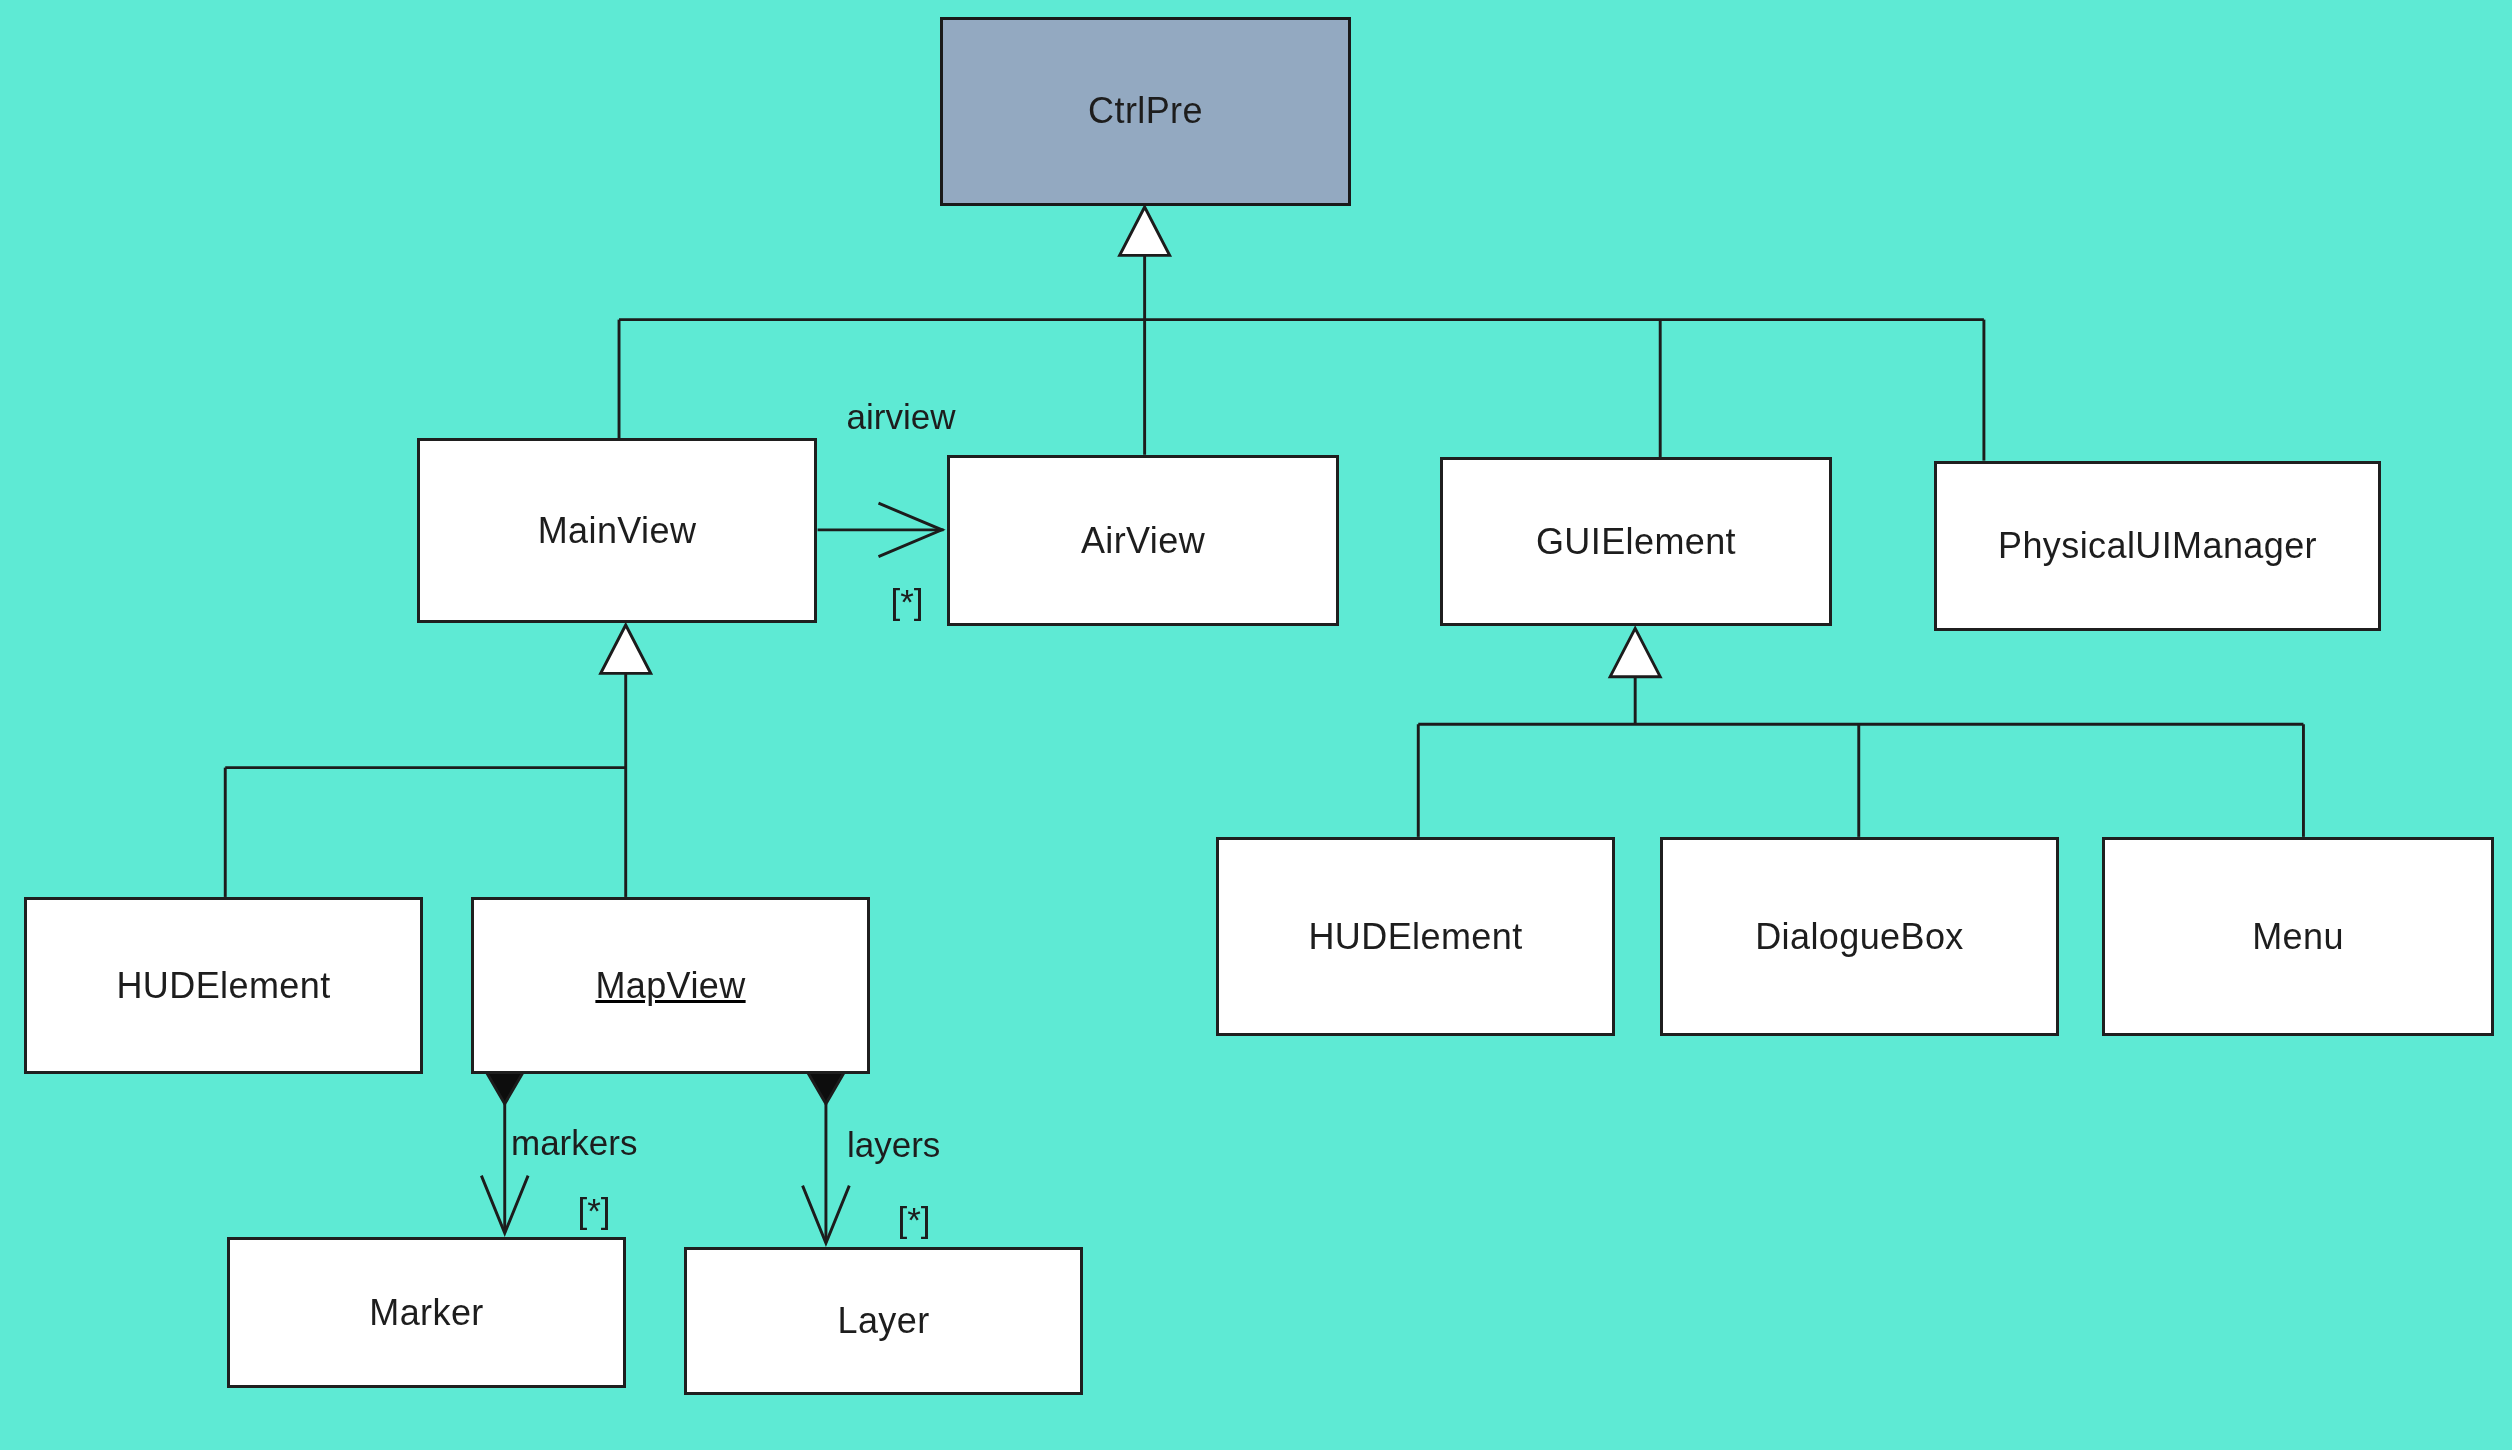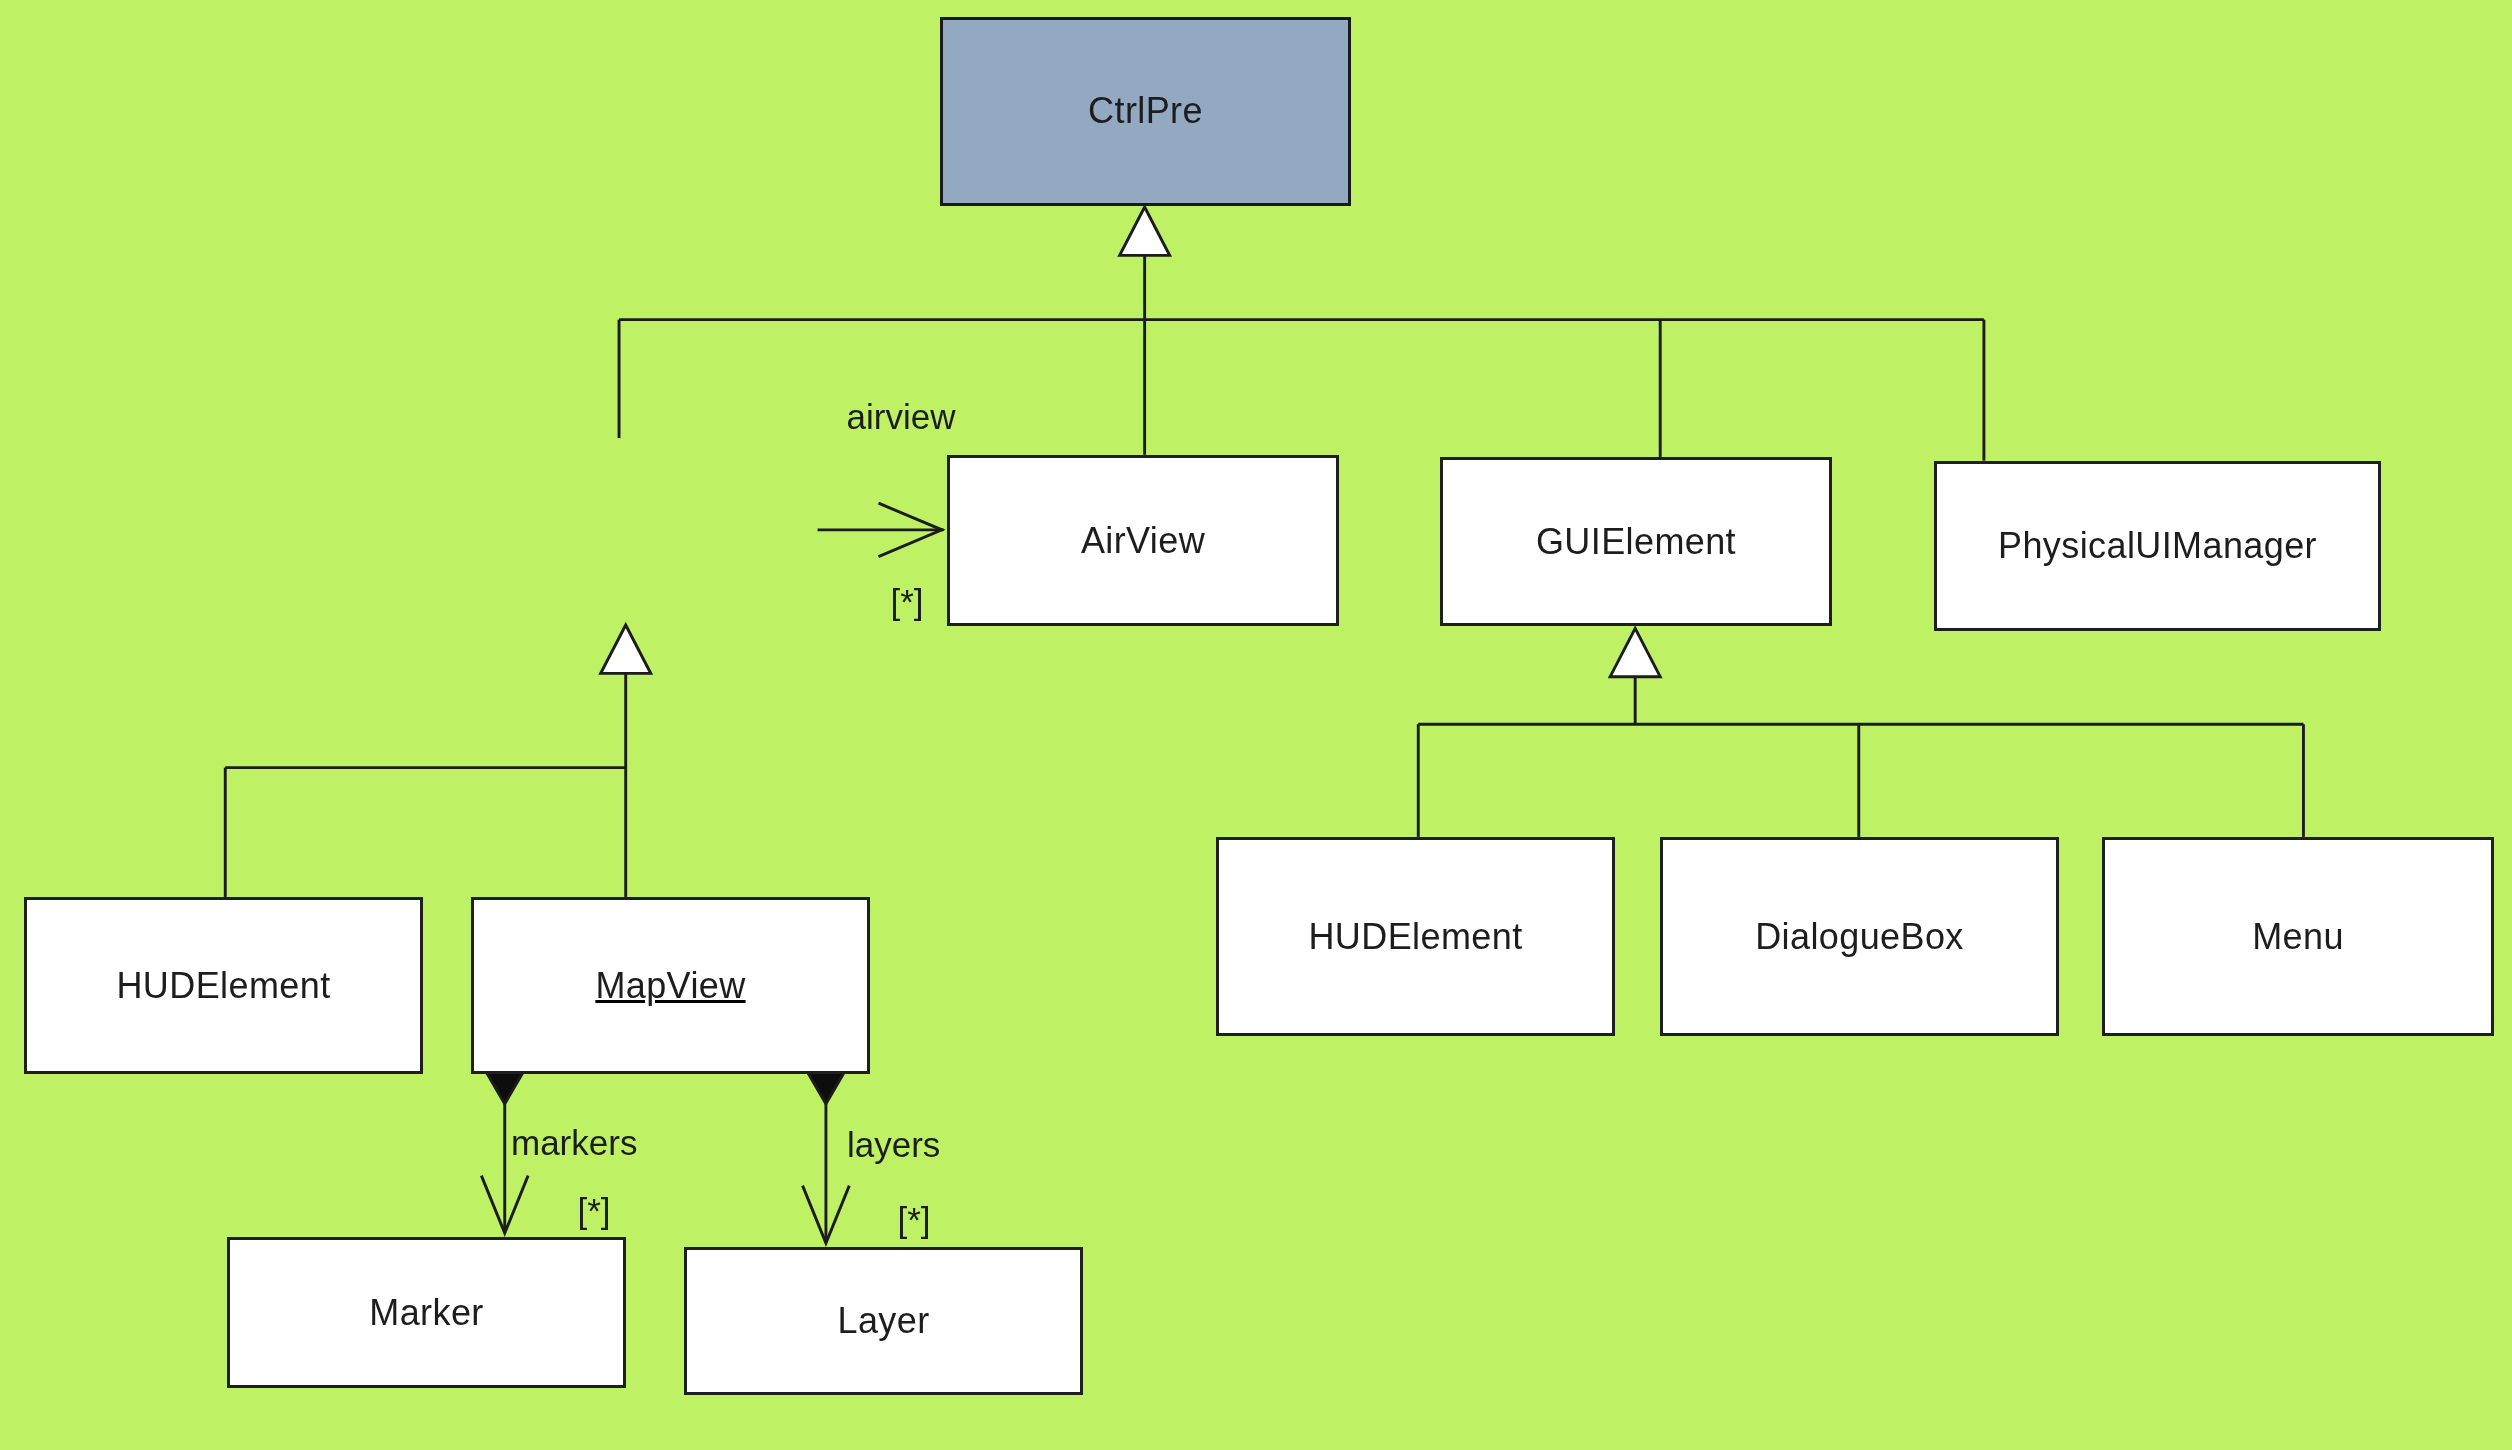--- a/index.html
+++ b/index.html
@@ -4,21 +4,21 @@
 <style>
   html, body {
     margin: 0;
     padding: 0;
     background: #ffffff;
   }
   #canvas {
     position: relative;
     width: 2512px;
     height: 1451px;
-    background: #bef264;
+    background: #5eead4;
     font-family: "Liberation Sans", "DejaVu Sans", sans-serif;
     overflow: hidden;
   }
   #wires {
     position: absolute;
     left: 0;
     top: 0;
     z-index: 1;
   }
   .uml-class {
@@ -109,20 +109,23 @@
 
       <polygon points="990,1247 968,1285 990,1323 1012,1285" fill="#0d0d0d"></polygon>
       <line x1="990" y1="1323" x2="990" y2="1489"></line>
       <polyline points="962,1421 990,1490 1018,1421"></polyline>
     </g>
   </svg>
 
   <div id="cls-ctrlpre" class="uml-class highlighted">
     <span class="cls-name">CtrlPre</span>
   </div>
+  <div id="cls-mainview" class="uml-class">
+    <span class="cls-name">MainView</span>
+  </div>
   <div id="cls-airview" class="uml-class">
     <span class="cls-name">AirView</span>
   </div>
   <div id="cls-guielement" class="uml-class">
     <span class="cls-name">GUIElement</span>
   </div>
   <div id="cls-physicaluimanager" class="uml-class">
     <span class="cls-name">PhysicalUIManager</span>
   </div>
   <div id="cls-mixedview" class="uml-class">

